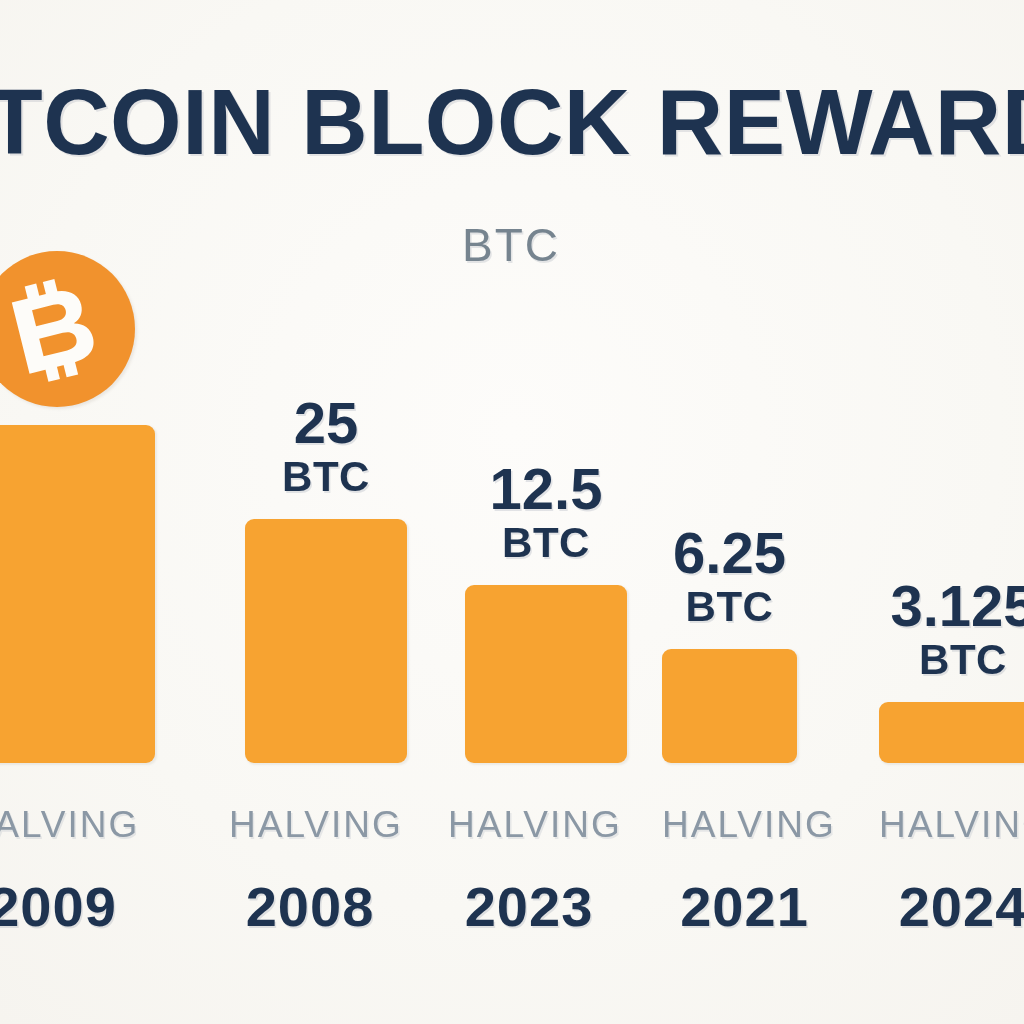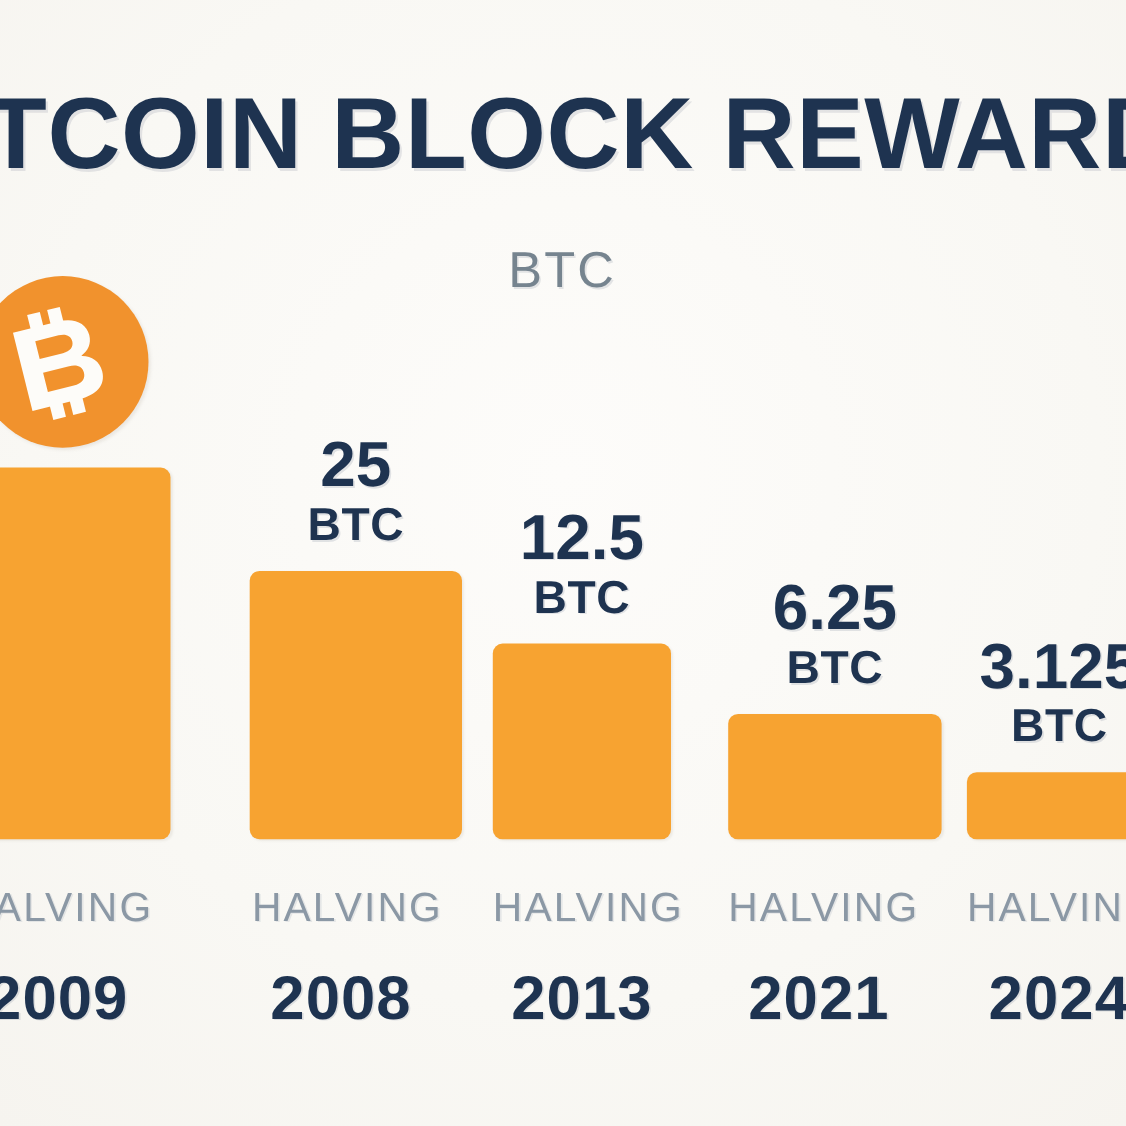--- a/index.html
+++ b/index.html
@@ -152,37 +152,37 @@
             <path d="M48.5 18.5h7.6v9.2h-7.6z" fill="#fdfcf9"></path>
             <path d="M36.5 72.3h7.6v9.2h-7.6z" fill="#fdfcf9"></path>
             <path d="M48.5 72.3h7.6v9.2h-7.6z" fill="#fdfcf9"></path>
             <path d="M26 26.5h27.2c9.3 0 15.6 4.6 15.6 12.1 0 5.2-2.9 8.8-7.2 10.4v0.3c5.6 1.3 9.4 5.4 9.4 11.6 0 8.5-6.6 12.6-17 12.6H26V26.5zm25.4 18.6c4.3 0 6.9-2 6.9-5.4 0-3.4-2.6-5.3-6.9-5.3H37.4v10.7h14zm1.6 19.8c4.8 0 7.5-2.1 7.5-5.8 0-3.7-2.7-5.8-7.5-5.8H37.4v11.6H53z" fill="#fdfcf9"></path>
           </g>
         </svg>
       </div>
       <div class="bar" style="height:338px;"></div>
     </div>
 
-    <div class="bar-group" style="left:227px; width:162px; height:256px;padding-left:31px;">
+    <div class="bar-group" style="left:245px; width:162px; height:256px;">
       <div class="value-label" style="bottom:262px;">
         <span class="value-num">25</span>
         <span class="value-unit">BTC</span>
       </div>
       <div class="bar" style="height:244px;"></div>
     </div>
 
-    <div class="bar-group" style="left:448px; width:162px; height:178px;">
+    <div class="bar-group" style="left:465px; width:162px; height:178px;">
       <div class="value-label" style="bottom:196px;">
         <span class="value-num">12.5</span>
         <span class="value-unit">BTC</span>
       </div>
       <div class="bar" style="height:178px;"></div>
     </div>
 
-    <div class="bar-group" style="left:662px; width:194px; height:114px;">
+    <div class="bar-group" style="left:662px; width:135px; height:114px;">
       <div class="value-label" style="bottom:132px;">
         <span class="value-num">6.25</span>
         <span class="value-unit">BTC</span>
       </div>
       <div class="bar" style="height:114px;"></div>
     </div>
 
     <div class="bar-group" style="left:879px; width:168px; height:61px;">
       <div class="value-label" style="bottom:79px;">
         <span class="value-num">3.125</span>
@@ -196,21 +196,21 @@
       <span class="axis-year">2009</span>
     </div>
 
     <div class="axis-group" style="left:229px; top:805px; width:162px;">
       <span class="axis-halving">HALVING</span>
       <span class="axis-year">2008</span>
     </div>
 
     <div class="axis-group" style="left:448px; top:805px; width:162px;">
       <span class="axis-halving">HALVING</span>
-      <span class="axis-year">2013</span>
+      <span class="axis-year">2023</span>
     </div>
 
     <div class="axis-group" style="left:662px; top:805px; width:165px;">
       <span class="axis-halving">HALVING</span>
       <span class="axis-year">2021</span>
     </div>
 
     <div class="axis-group" style="left:879px; top:805px; width:168px;">
       <span class="axis-halving">HALVING</span>
       <span class="axis-year">2024</span>

